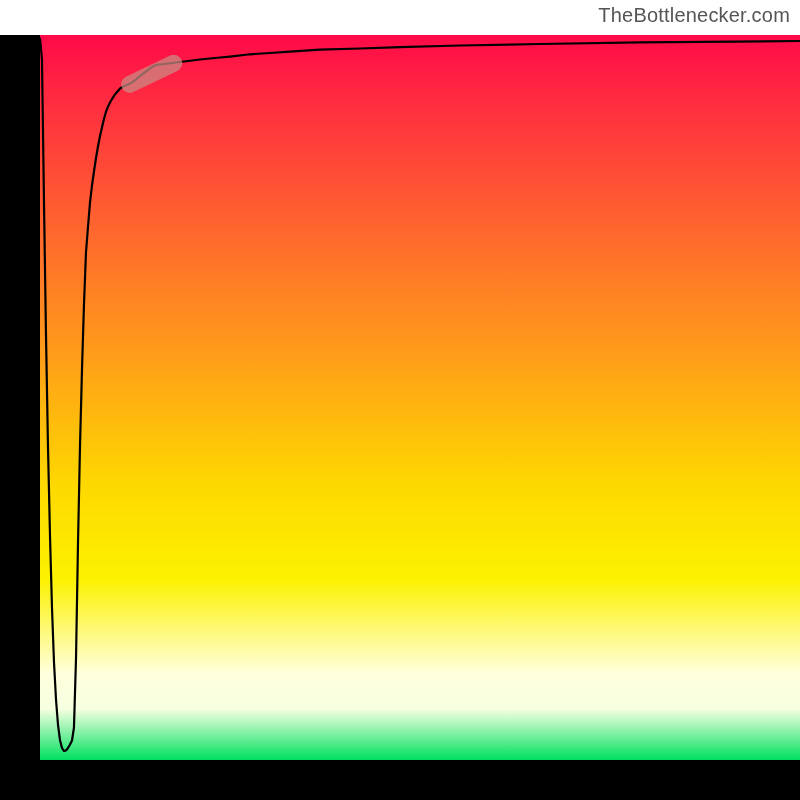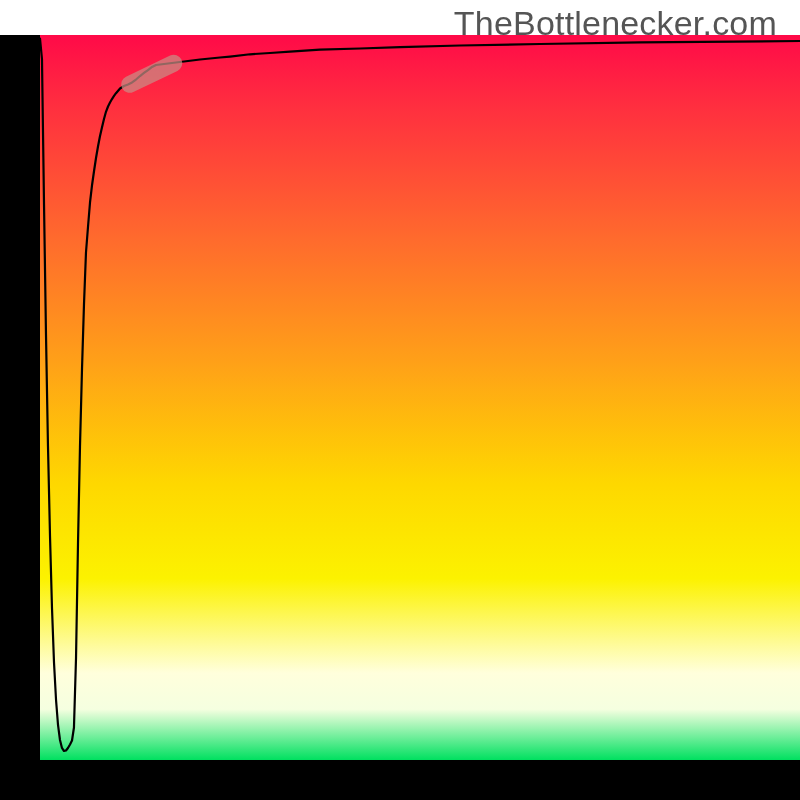--- a/index.html
+++ b/index.html
@@ -12,22 +12,22 @@
     overflow: hidden;
   }
   .container {
     position: relative;
     width: 800px;
     height: 800px;
   }
   .watermark {
     position: absolute;
     top: 4px;
-    right: 23px;
-    font-size: 34px;
+    right: 10px;
+    font-size: 20px;
     color: #555;
     font-weight: 400;
     letter-spacing: 0.2px;
     user-select: none;
   }
   .plot-area {
     position: absolute;
     left: 40px;
     top: 35px;
     width: 760px;

